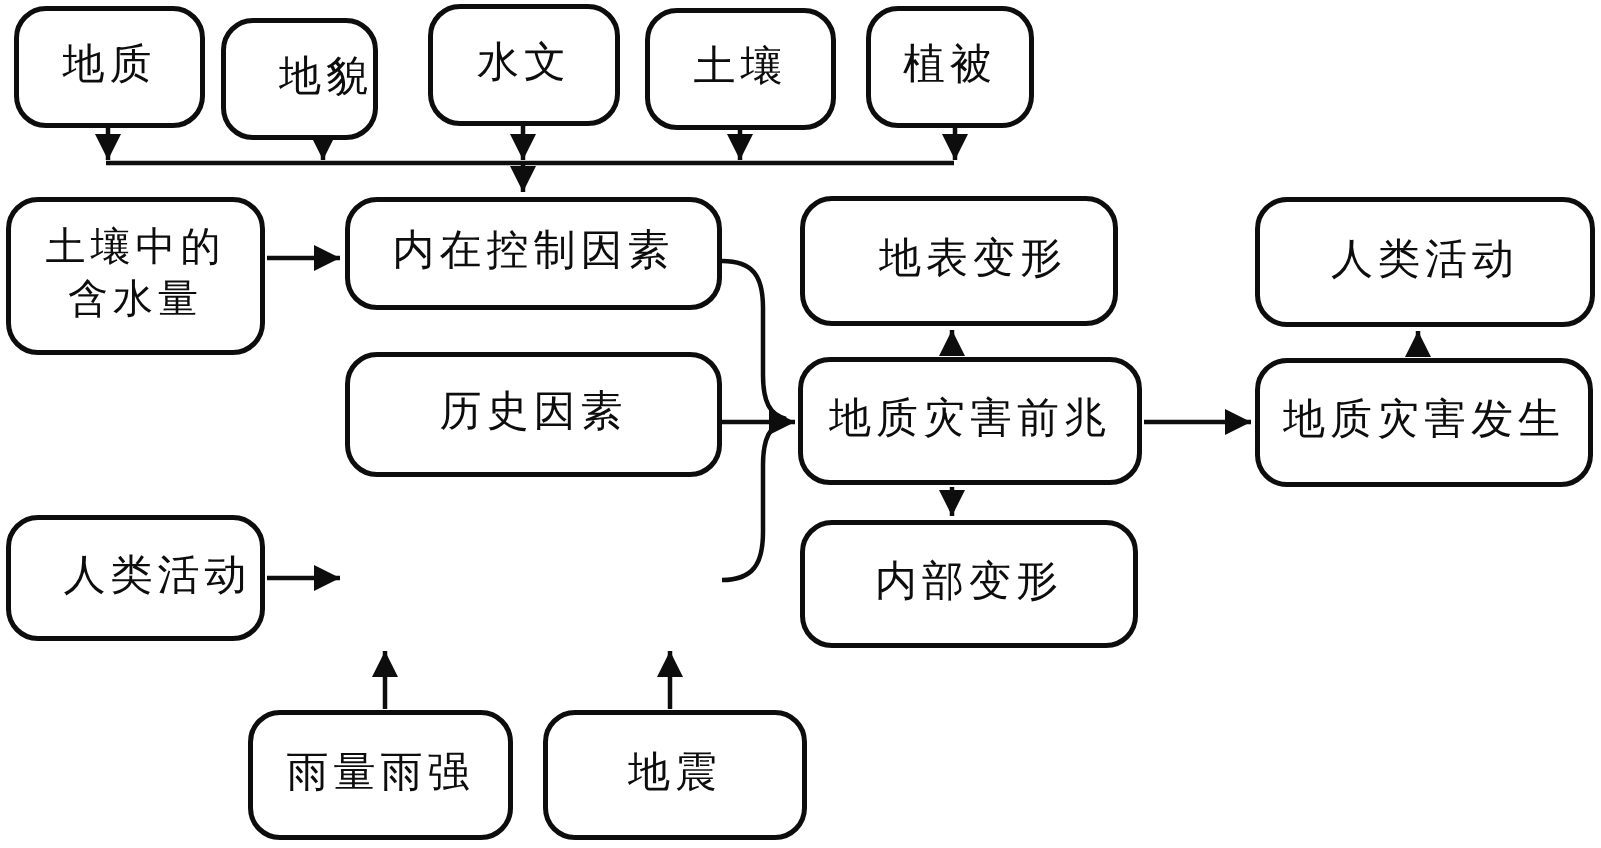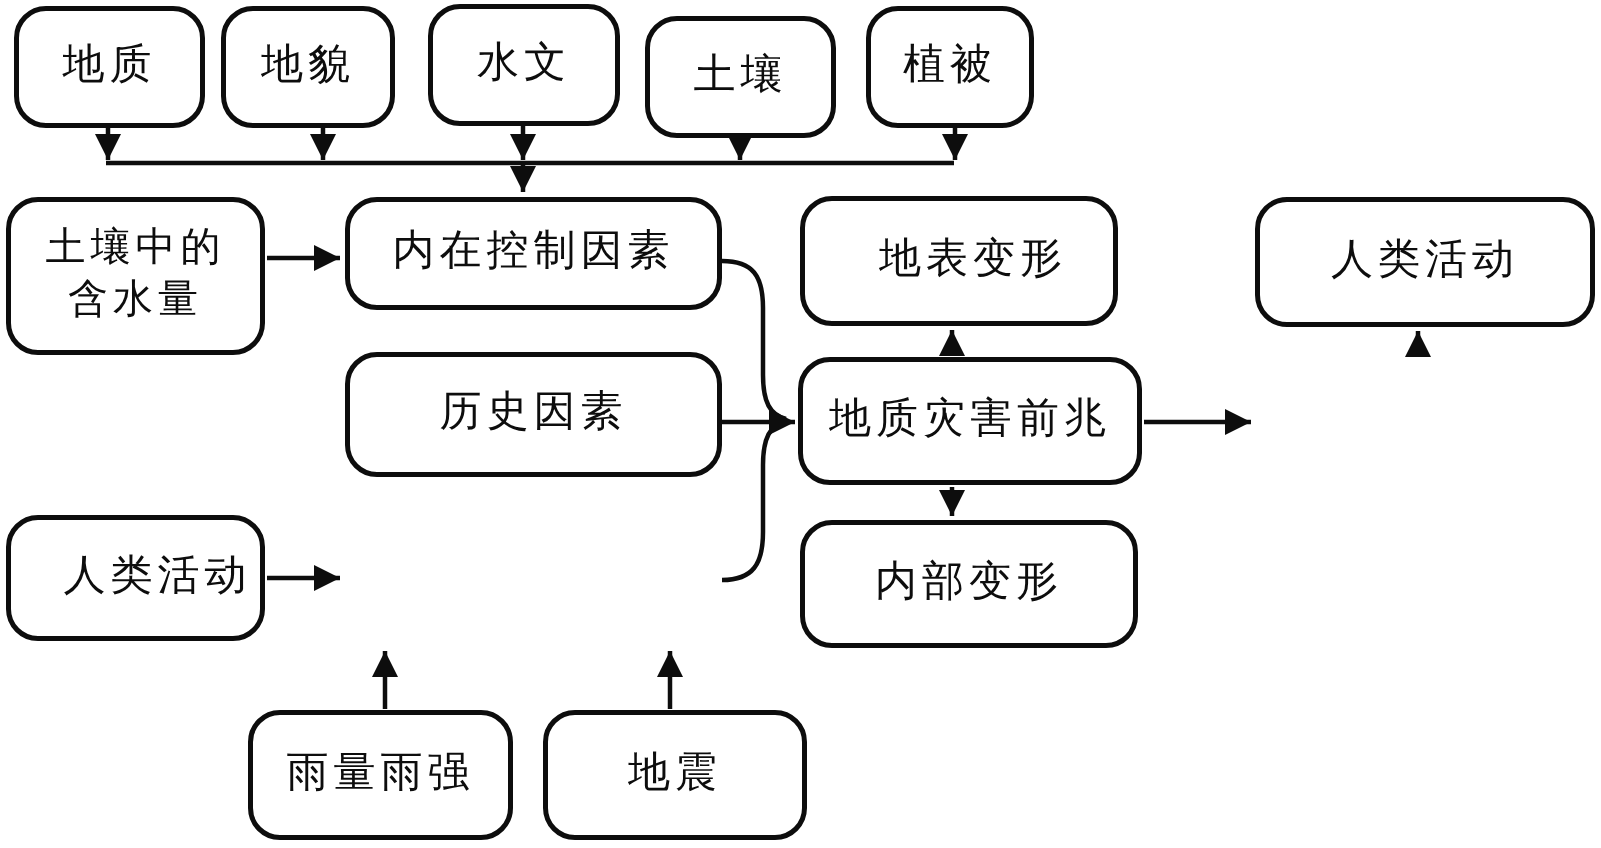--- a/index.html
+++ b/index.html
@@ -35,23 +35,23 @@
     text-align: center;
     color: #0d0d0d;
     font-size: 42px;
     letter-spacing: 5px;
     line-height: 1.3;
     white-space: pre-line;
   }
   .node .lbl { display: block; }
   
   #n-geology        { left: 14px;   top: 6px;   width: 191px; height: 122px; }
-  #n-geomorphology  { left: 221px;  top: 6px;   width: 174px; height: 122px; }
+  #n-geomorphology  { left: 221px;  top: 18px;   width: 157px; height: 122px; justify-content: flex-end; }
   #n-hydrology      { left: 428px;  top: 4px;   width: 192px; height: 122px; }
-  #n-soil           { left: 645px;  top: 16px;   width: 191px; height: 122px; }
+  #n-soil           { left: 645px;  top: 8px;   width: 191px; height: 122px; }
   #n-vegetation     { left: 866px;  top: 6px;   width: 168px; height: 122px; }
   #n-soil-water     { left: 6px;    top: 197px; width: 259px; height: 158px; font-size: 40px; }
   #n-internal-ctrl  { left: 345px;  top: 197px; width: 377px; height: 113px; }
   #n-surface-def    { left: 800px;  top: 196px; width: 318px; height: 130px; padding-left: 28px; }
   #n-surface-dest   { left: 1255px; top: 197px; width: 340px; height: 130px; }
   #n-historical     { left: 345px;  top: 352px; width: 377px; height: 125px; }
   #n-precursor      { left: 798px;  top: 357px; width: 344px; height: 128px; }
   #n-occurrence     { left: 1255px; top: 358px; width: 338px; height: 129px; }
   #n-human-act      { left: 6px;    top: 515px; width: 259px; height: 126px; padding-left: 44px; }
   #n-external-trig  { left: 345px;  top: 513px; width: 377px; height: 134px; }
@@ -108,20 +108,21 @@
   <div class="node" id="n-vegetation"><span class="lbl">植被</span></div>
 
   <div class="node" id="n-soil-water"><span class="lbl">土壤中的
 含水量</span></div>
   <div class="node" id="n-internal-ctrl"><span class="lbl">内在控制因素</span></div>
   <div class="node" id="n-surface-def"><span class="lbl">地表变形</span></div>
   <div class="node" id="n-surface-dest"><span class="lbl">人类活动</span></div>
 
   <div class="node" id="n-historical"><span class="lbl">历史因素</span></div>
   <div class="node" id="n-precursor"><span class="lbl">地质灾害前兆</span></div>
+  <div class="node" id="n-occurrence"><span class="lbl">地质灾害发生</span></div>
 
   <div class="node" id="n-human-act"><span class="lbl">人类活动</span></div>
   <div class="node" id="n-internal-def"><span class="lbl">内部变形</span></div>
 
   <div class="node" id="n-rainfall"><span class="lbl">雨量雨强</span></div>
   <div class="node" id="n-earthquake"><span class="lbl">地震</span></div>
 
 </div>
 
 </body></html>

